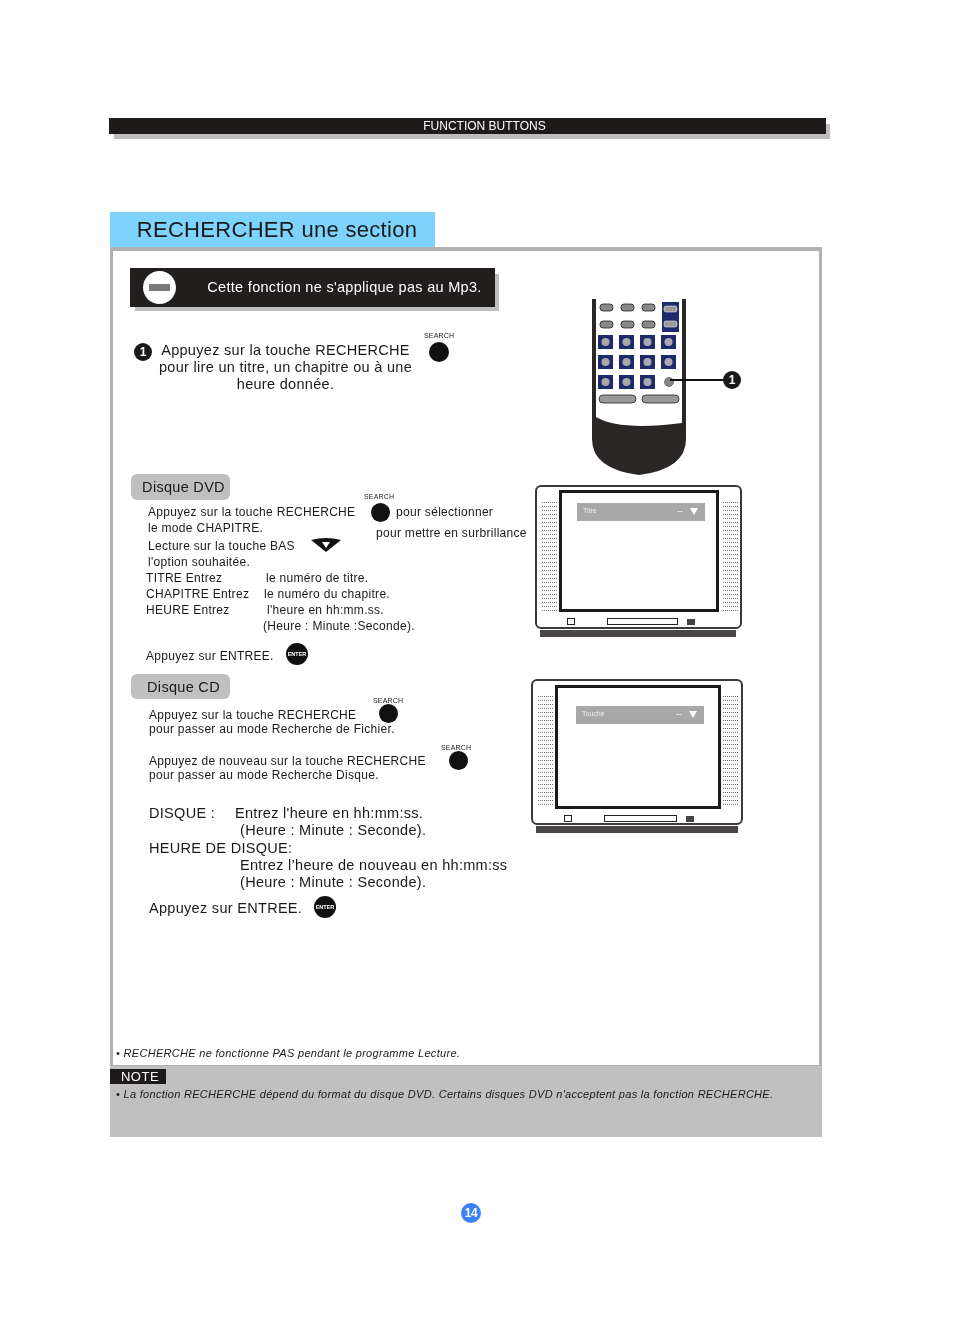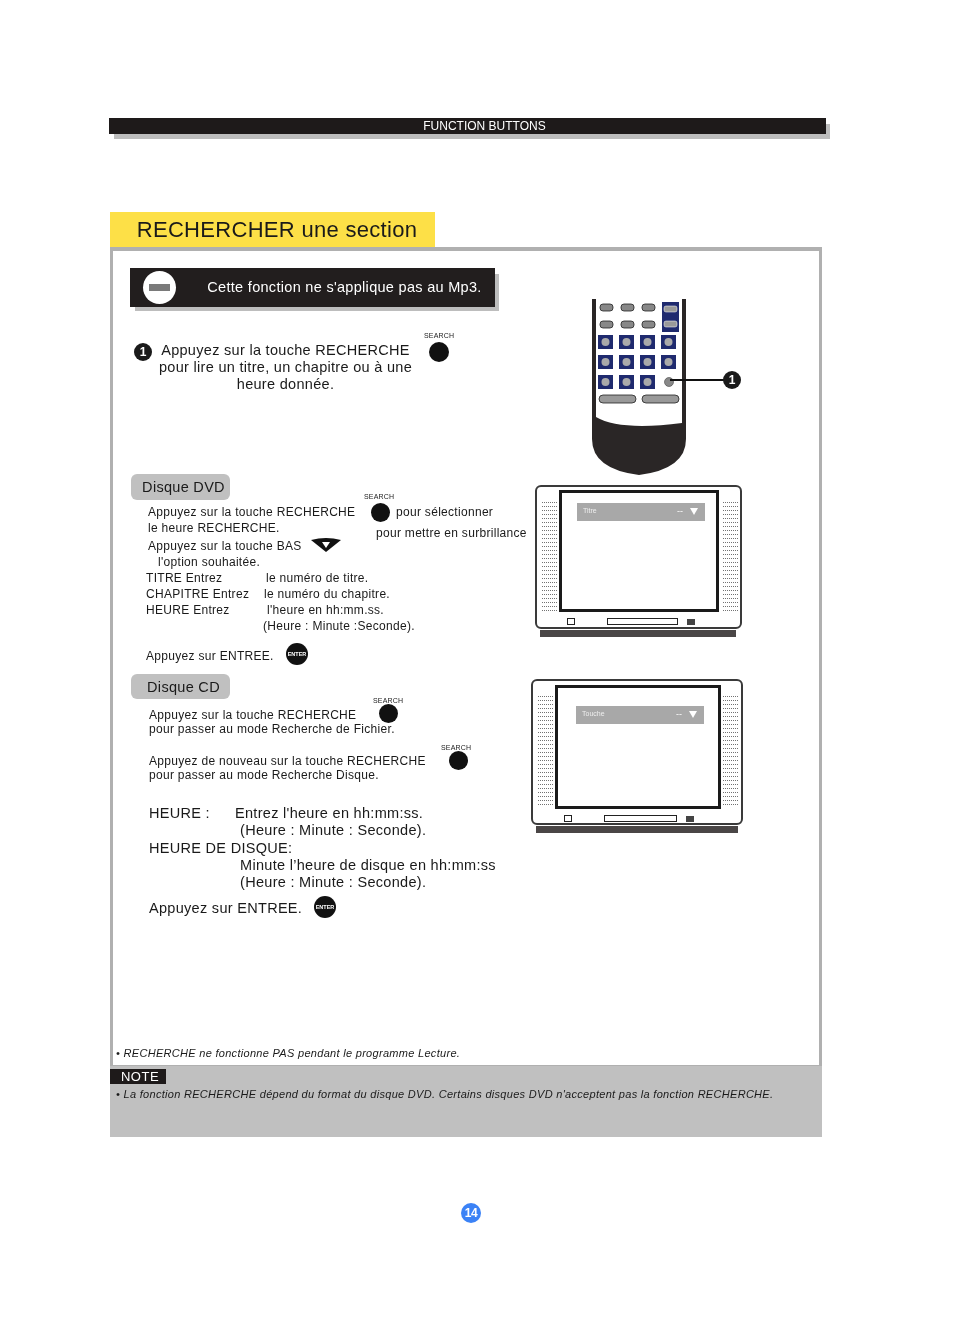--- a/index.html
+++ b/index.html
@@ -5,21 +5,21 @@
   * { box-sizing: border-box; margin: 0; padding: 0; }
   html, body { width: 954px; height: 1340px; background: #ffffff; }
   body { position: relative; font-family: "Liberation Sans", sans-serif; color: #1a1a1a; overflow: hidden; }
   .abs { position: absolute; text-align: center; }
 
   
   .hdr-shadow { left: 114px; top: 124px; width: 716px; height: 15px; background: #bdbdbd; }
   .hdr { left: 109px; top: 118px; width: 717px; height: 16px; background: #1e1a1a; color: #fff; font-size: 12px; line-height: 16px; padding-left: 34px; }
 
   
-  .sec-tab { left: 110px; top: 212px; width: 325px; height: 36px; background: #fde047; font-size: 22px; line-height: 36px; padding-left: 9px; color: #1a1a1a; letter-spacing: 0.3px; }
+  .sec-tab { left: 110px; top: 212px; width: 325px; height: 36px; background: #7dd3fc; font-size: 22px; line-height: 36px; padding-left: 9px; color: #1a1a1a; letter-spacing: 0.3px; }
 
   
   .main-box { left: 110px; top: 247px; width: 712px; height: 821px; border: 3px solid #b0b0b0; border-top-width: 4px; background: #fff; }
 
   
   .warn-shadow { left: 135px; top: 274px; width: 364px; height: 37px; background: #bdbdbd; }
   .warn { left: 130px; top: 268px; width: 365px; height: 39px; background: #221e1e; color: #fff; font-size: 14.5px; line-height: 39px; padding-left: 64px; letter-spacing: 0.3px; }
   .warn-icon { left: 143px; top: 271px; width: 33px; height: 33px; border-radius: 50%; background: #fff; }
   .warn-icon::after { content: ""; position: absolute; left: 6px; top: 13px; width: 21px; height: 7px; background: #7a7a7a; }
 
@@ -132,31 +132,31 @@
   </svg>
 </div>
 <div class="abs" style="left:670px;top:379px;width:54px;height:1.5px;background:#111;"></div>
 <div class="abs num-circle" style="left:723px;top:371px;">1</div>
 
 <div class="abs sub-tab" style="left:131px;top:474px;width:99px;height:26px;">Disque DVD</div>
 <div class="abs search-lbl" style="left:364px;top:493px;">SEARCH</div>
 <div class="abs txt" style="left:148px;top:504px;">Appuyez sur la touche RECHERCHE</div>
 <div class="abs search-btn" style="left:371px;top:503px;width:19px;height:19px;"></div>
 <div class="abs txt" style="left:396px;top:504px;">pour sélectionner</div>
-<div class="abs txt" style="left:148px;top:520px;">le heure RECHERCHE.</div>
-
-<div class="abs txt" style="left:148px;top:538px;">Appuyez sur la touche BAS</div>
+<div class="abs txt" style="left:148px;top:520px;">le mode CHAPITRE.</div>
+
+<div class="abs txt" style="left:148px;top:538px;">Lecture sur la touche BAS</div>
 <div class="abs down-btn" style="left:311px;top:538px;">
   <svg width="30" height="14" viewBox="0 0 30 14">
       <path d="M0 2 Q15 -2 30 2 L15 14 Z" fill="#111"></path>
       <path d="M11 4 L19 4 L15 10 Z" fill="#fff"></path>
     </svg>
 </div>
 <div class="abs txt" style="left:344px;top:525px;margin-left:32px;">pour mettre en  surbrillance</div>
-<div class="abs txt" style="left:158px;top:554px;">l'option souhaitée.</div>
+<div class="abs txt" style="left:148px;top:554px;">l'option souhaitée.</div>
 
 <div class="abs txt" style="left:146px;top:570px;">TITRE Entrez</div>
 <div class="abs txt" style="left:266px;top:570px;">le numéro de titre.</div>
 <div class="abs txt" style="left:146px;top:586px;">CHAPITRE Entrez</div>
 <div class="abs txt" style="left:264px;top:586px;">le numéro du chapitre.</div>
 <div class="abs txt" style="left:146px;top:602px;">HEURE Entrez</div>
 <div class="abs txt" style="left:267px;top:602px;">l'heure en hh:mm.ss.</div>
 <div class="abs txt" style="left:263px;top:618px;">(Heure : Minute :Seconde).</div>
 
 <div class="abs txt" style="left:146px;top:648px;">Appuyez sur ENTREE.</div>
@@ -182,25 +182,25 @@
 <div class="abs search-lbl" style="left:373px;top:697px;">SEARCH</div>
 <div class="abs txt" style="left:149px;top:707px;">Appuyez sur la touche  RECHERCHE</div>
 <div class="abs search-btn" style="left:379px;top:704px;width:19px;height:19px;"></div>
 <div class="abs txt" style="left:149px;top:721px;">pour passer au mode Recherche de Fichier.</div>
 
 <div class="abs search-lbl" style="left:441px;top:744px;">SEARCH</div>
 <div class="abs txt" style="left:149px;top:753px;">Appuyez de nouveau sur la touche RECHERCHE</div>
 <div class="abs search-btn" style="left:449px;top:751px;width:19px;height:19px;"></div>
 <div class="abs txt" style="left:149px;top:767px;">pour passer au mode Recherche Disque.</div>
 
-<div class="abs txt-lg" style="left:149px;top:805px;">HEURE :</div>
+<div class="abs txt-lg" style="left:149px;top:805px;">DISQUE :</div>
 <div class="abs txt-lg" style="left:235px;top:805px;">Entrez l'heure en hh:mm:ss.</div>
 <div class="abs txt-lg" style="left:240px;top:822px;">(Heure : Minute : Seconde).</div>
 <div class="abs txt-lg" style="left:149px;top:840px;">HEURE DE DISQUE:</div>
-<div class="abs txt-lg" style="left:240px;top:857px;">Minute l’heure de disque en hh:mm:ss</div>
+<div class="abs txt-lg" style="left:240px;top:857px;">Entrez l’heure de nouveau en hh:mm:ss</div>
 <div class="abs txt-lg" style="left:240px;top:874px;">(Heure : Minute : Seconde).</div>
 
 <div class="abs txt-lg" style="left:149px;top:900px;">Appuyez sur ENTREE.</div>
 <div class="abs enter-btn" style="left:314px;top:896px;">ENTER</div>
 
 <div class="tv" style="left:530px;top:678px;width:215px;height:157px;">
   <div class="tv-body" style="left:1px;top:1px;width:212px;height:146px;"></div>
   <div class="tv-grille" style="left:7px;top:18px;height:112px;"></div>
   <div class="tv-grille" style="left:192px;top:18px;height:112px;"></div>
   <div class="tv-screen" style="left:25px;top:7px;width:166px;height:124px;"></div>

